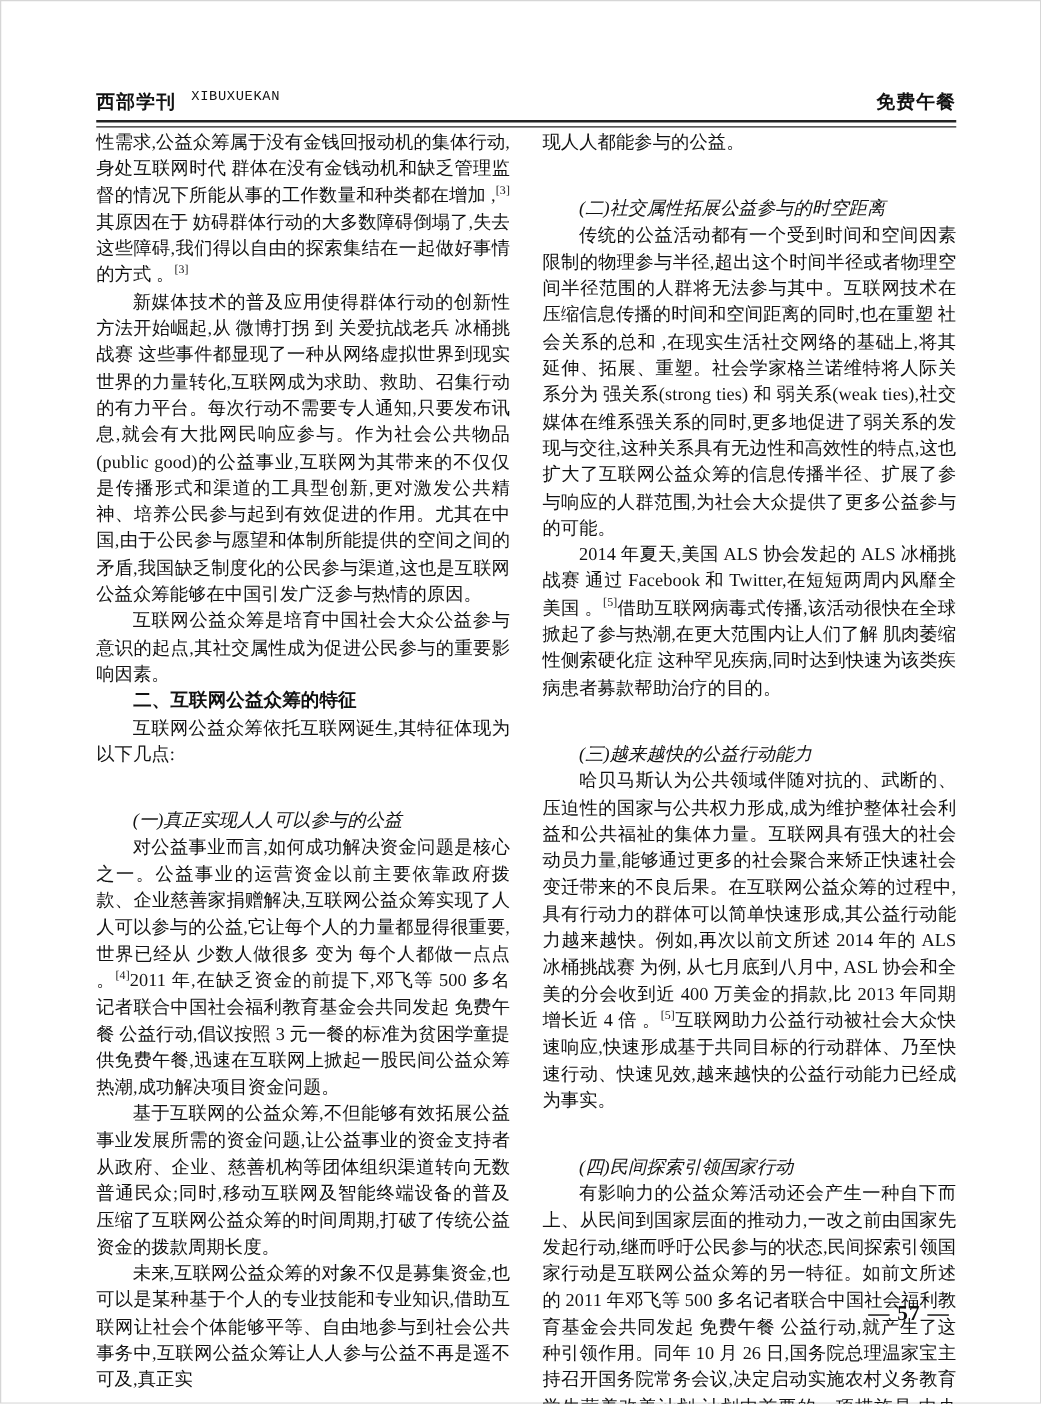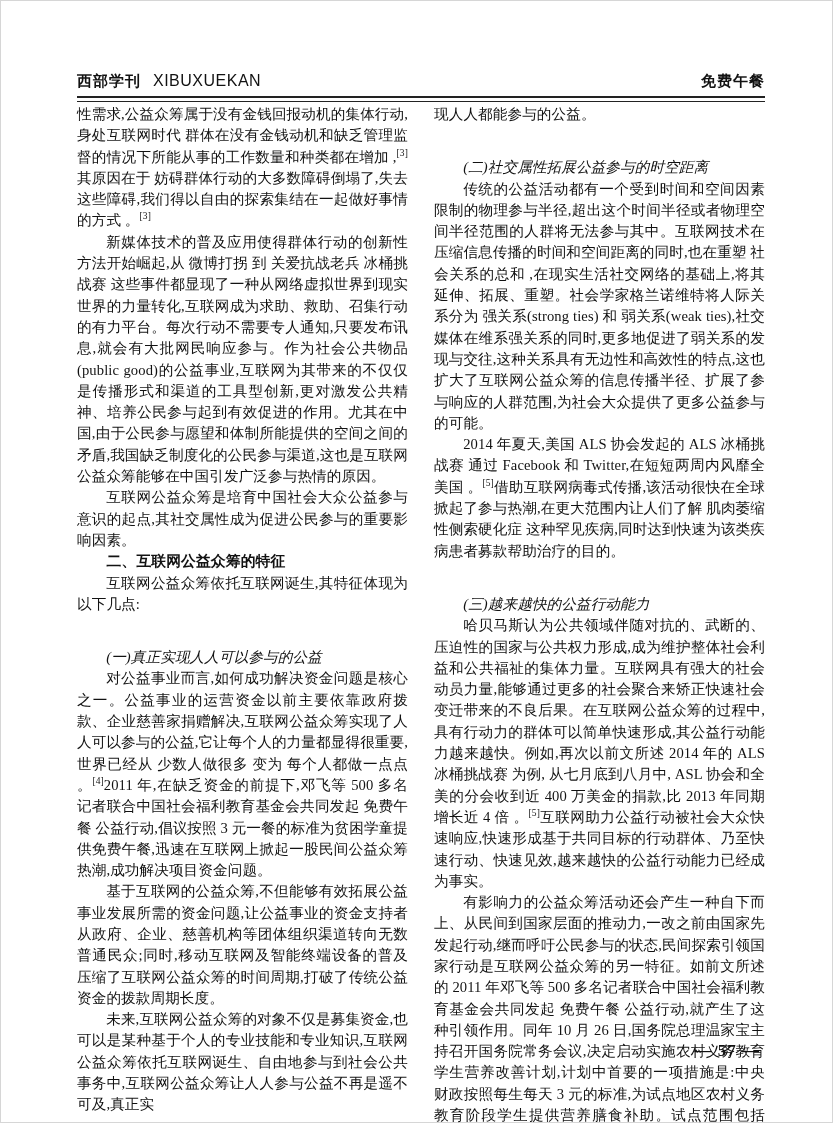--- a/index.html
+++ b/index.html
@@ -20,22 +20,22 @@
   .header-row {
     position: absolute; left: 77px; right: 68px; top: 72px;
     display: flex; justify-content: space-between; align-items: baseline;
   }
   .header-left { display: flex; align-items: flex-start; gap: 12px; }
   .journal-cn {
     font-family: "Liberation Sans", "DejaVu Sans", sans-serif;
     font-weight: 700; font-size: 15px; letter-spacing: 1px;
   }
   .journal-en {
-    font-family: Liberation Sans, sans-serif;
-    font-size: 16px; letter-spacing: 0.5px;
+    font-family: Liberation Mono, monospace;
+    font-size: 11px; letter-spacing: 0.5px;
   }
   .section-label {
     font-family: "Liberation Sans", "DejaVu Sans", sans-serif;
     font-weight: 700; font-size: 15px; letter-spacing: 1px;
   }
   .double-rule {
     position: absolute; left: 77px; right: 68px; top: 96px;
     height: 3px;
     border-top: 2px solid #222;
     border-bottom: 1px solid #222;
@@ -92,26 +92,27 @@
 <div class="content">
   <div class="col" id="col-left">
       <p class="blk cont">性需求,公益众筹属于没有金钱回报动机的集体行动,身处互联网时代 群体在没有金钱动机和缺乏管理监督的情况下所能从事的工作数量和种类都在增加 ,<sup>[3]</sup>其原因在于 妨碍群体行动的大多数障碍倒塌了,失去这些障碍,我们得以自由的探索集结在一起做好事情的方式 。<sup>[3]</sup></p>
       <p class="blk p">新媒体技术的普及应用使得群体行动的创新性方法开始崛起,从 微博打拐 到 关爱抗战老兵  冰桶挑战赛    这些事件都显现了一种从网络虚拟世界到现实世界的力量转化,互联网成为求助、救助、召集行动的有力平台。每次行动不需要专人通知,只要发布讯息,就会有大批网民响应参与。作为社会公共物品(public good)的公益事业,互联网为其带来的不仅仅是传播形式和渠道的工具型创新,更对激发公共精神、培养公民参与起到有效促进的作用。尤其在中国,由于公民参与愿望和体制所能提供的空间之间的矛盾,我国缺乏制度化的公民参与渠道,这也是互联网公益众筹能够在中国引发广泛参与热情的原因。</p>
       <p class="blk p">互联网公益众筹是培育中国社会大众公益参与意识的起点,其社交属性成为促进公民参与的重要影响因素。</p>
       <p class="blk h2">二、互联网公益众筹的特征</p>
       <p class="blk p">互联网公益众筹依托互联网诞生,其特征体现为以下几点:</p>
       <p class="blk h3">(一)真正实现人人可以参与的公益</p>
       <p class="blk p">对公益事业而言,如何成功解决资金问题是核心之一。公益事业的运营资金以前主要依靠政府拨款、企业慈善家捐赠解决,互联网公益众筹实现了人人可以参与的公益,它让每个人的力量都显得很重要, 世界已经从 少数人做很多 变为 每个人都做一点点 。<sup>[4]</sup>2011 年,在缺乏资金的前提下,邓飞等 500 多名记者联合中国社会福利教育基金会共同发起 免费午餐 公益行动,倡议按照 3 元一餐的标准为贫困学童提供免费午餐,迅速在互联网上掀起一股民间公益众筹热潮,成功解决项目资金问题。</p>
       <p class="blk p">基于互联网的公益众筹,不但能够有效拓展公益事业发展所需的资金问题,让公益事业的资金支持者从政府、企业、慈善机构等团体组织渠道转向无数普通民众;同时,移动互联网及智能终端设备的普及压缩了互联网公益众筹的时间周期,打破了传统公益资金的拨款周期长度。</p>
-      <p class="blk p">未来,互联网公益众筹的对象不仅是募集资金,也可以是某种基于个人的专业技能和专业知识,互联网公益众筹依托互联网诞生、自由地参与到社会公共事务中,互联网公益众筹让人人参与公益不再是遥不可及,真正实</p>
+      <p class="blk p">未来,互联网公益众筹的对象不仅是募集资金,也可以是某种基于个人的专业技能和专业知识,借助互联网让社会个体能够平等、自由地参与到社会公共事务中,互联网公益众筹让人人参与公益不再是遥不可及,真正实</p>
     </div>
   <div class="col" id="col-right">
       <p class="blk cont">现人人都能参与的公益。</p>
       <p class="blk h3">(二)社交属性拓展公益参与的时空距离</p>
       <p class="blk p">传统的公益活动都有一个受到时间和空间因素限制的物理参与半径,超出这个时间半径或者物理空间半径范围的人群将无法参与其中。互联网技术在压缩信息传播的时间和空间距离的同时,也在重塑 社会关系的总和 ,在现实生活社交网络的基础上,将其延伸、拓展、重塑。社会学家格兰诺维特将人际关系分为 强关系(strong ties) 和 弱关系(weak ties),社交媒体在维系强关系的同时,更多地促进了弱关系的发现与交往,这种关系具有无边性和高效性的特点,这也扩大了互联网公益众筹的信息传播半径、扩展了参与响应的人群范围,为社会大众提供了更多公益参与的可能。</p>
       <p class="blk p">2014 年夏天,美国 ALS 协会发起的 ALS 冰桶挑战赛 通过 Facebook 和 Twitter,在短短两周内风靡全美国 。<sup>[5]</sup>借助互联网病毒式传播,该活动很快在全球掀起了参与热潮,在更大范围内让人们了解 肌肉萎缩性侧索硬化症 这种罕见疾病,同时达到快速为该类疾病患者募款帮助治疗的目的。</p>
       <p class="blk h3">(三)越来越快的公益行动能力</p>
       <p class="blk p">哈贝马斯认为公共领域伴随对抗的、武断的、压迫性的国家与公共权力形成,成为维护整体社会利益和公共福祉的集体力量。互联网具有强大的社会动员力量,能够通过更多的社会聚合来矫正快速社会变迁带来的不良后果。在互联网公益众筹的过程中,具有行动力的群体可以简单快速形成,其公益行动能力越来越快。例如,再次以前文所述 2014 年的 ALS 冰桶挑战赛 为例, 从七月底到八月中, ASL 协会和全美的分会收到近 400 万美金的捐款,比 2013 年同期增长近 4 倍 。<sup>[5]</sup>互联网助力公益行动被社会大众快速响应,快速形成基于共同目标的行动群体、乃至快速行动、快速见效,越来越快的公益行动能力已经成为事实。</p>
+      <p class="blk h3">(四)民间探索引领国家行动</p>
       <p class="blk p">有影响力的公益众筹活动还会产生一种自下而上、从民间到国家层面的推动力,一改之前由国家先发起行动,继而呼吁公民参与的状态,民间探索引领国家行动是互联网公益众筹的另一特征。如前文所述的 2011 年邓飞等 500 多名记者联合中国社会福利教育基金会共同发起 免费午餐 公益行动,就产生了这种引领作用。同年 10 月 26 日,国务院总理温家宝主持召开国务院常务会议,决定启动实施农村义务教育学生营养改善计划,计划中首要的一项措施是:中央财政按照每生每天 3 元的标准,为试点地区农村义务教育阶段学生提供营养膳食补助。试点范围包括 680 个县(市)、约 2600 万在校生。</p>
     </div>
 </div>
 
 <div class="page-number">— 57 —</div>
 
 </body></html>

